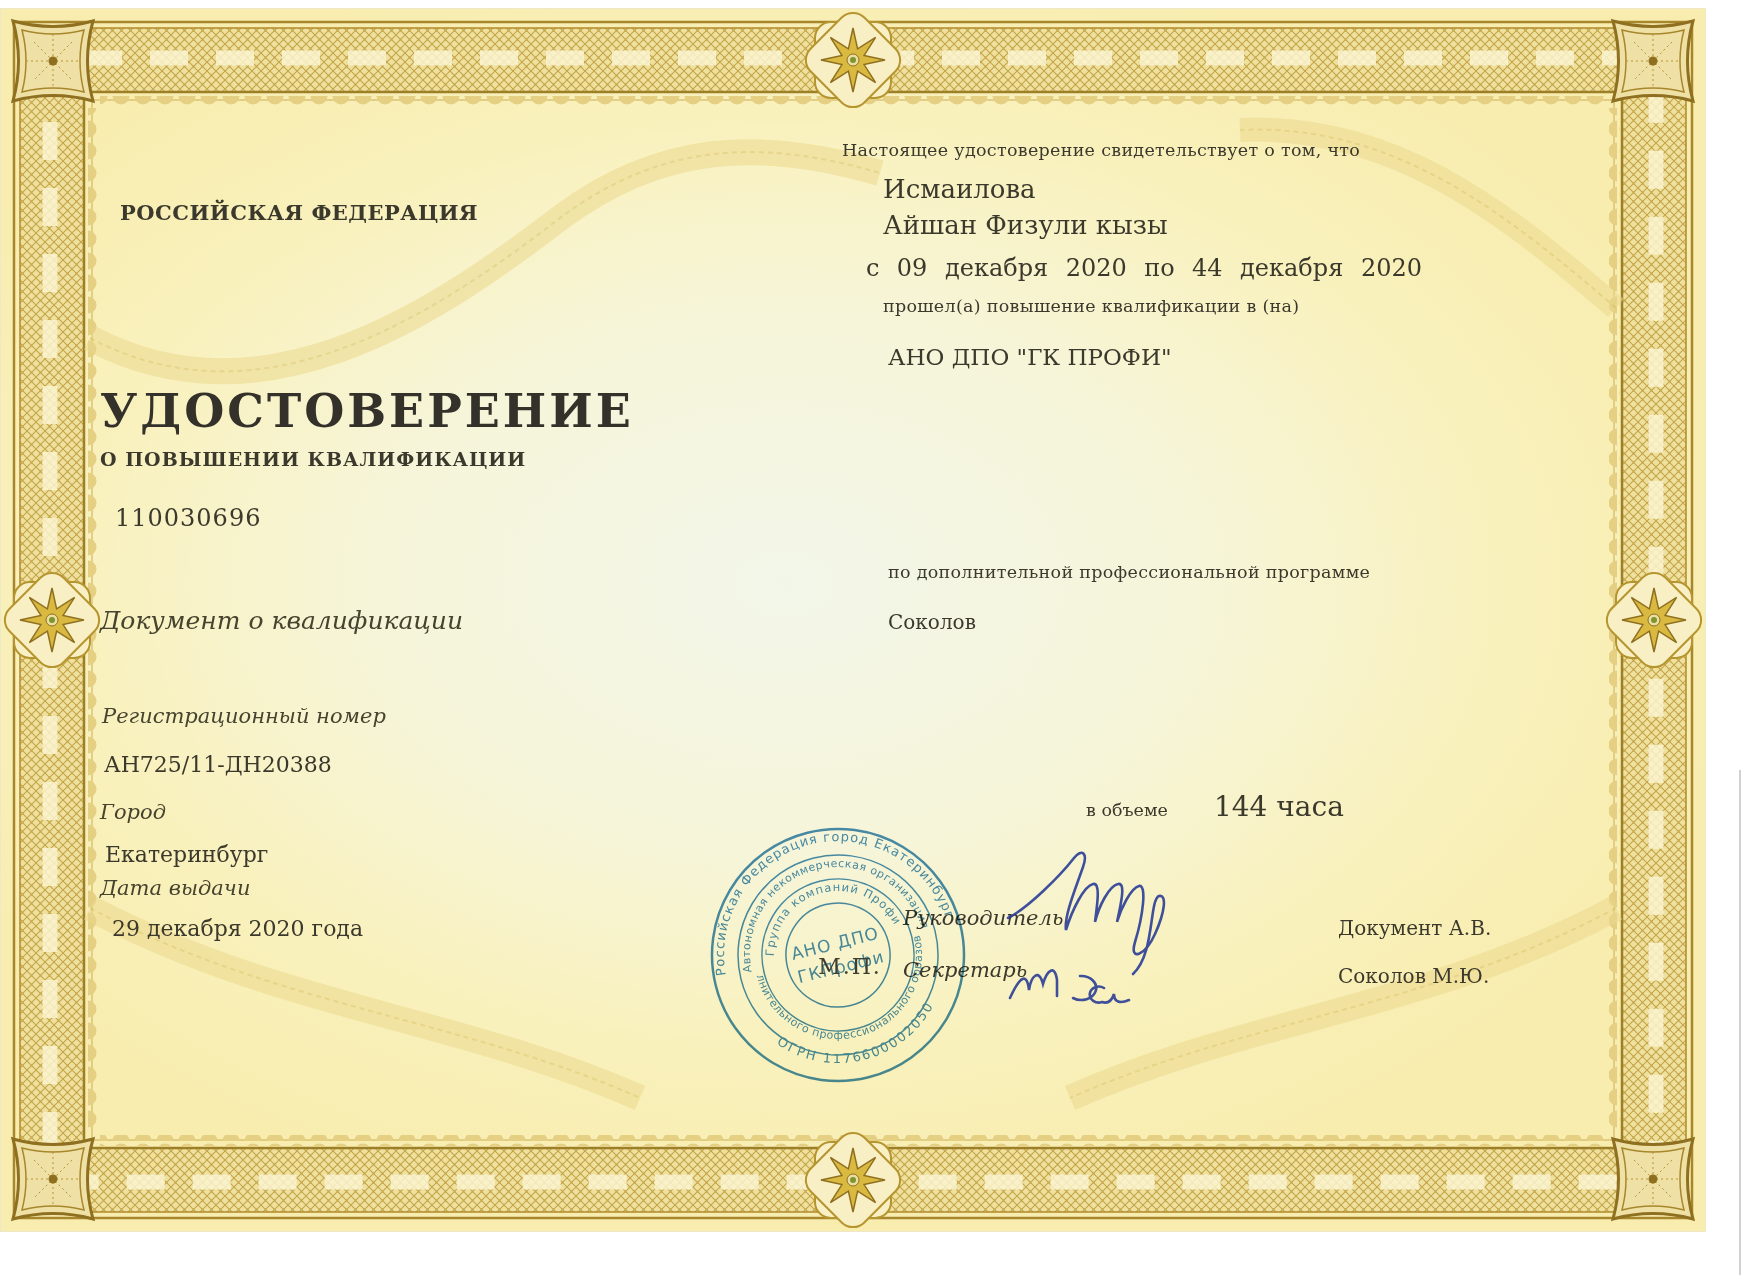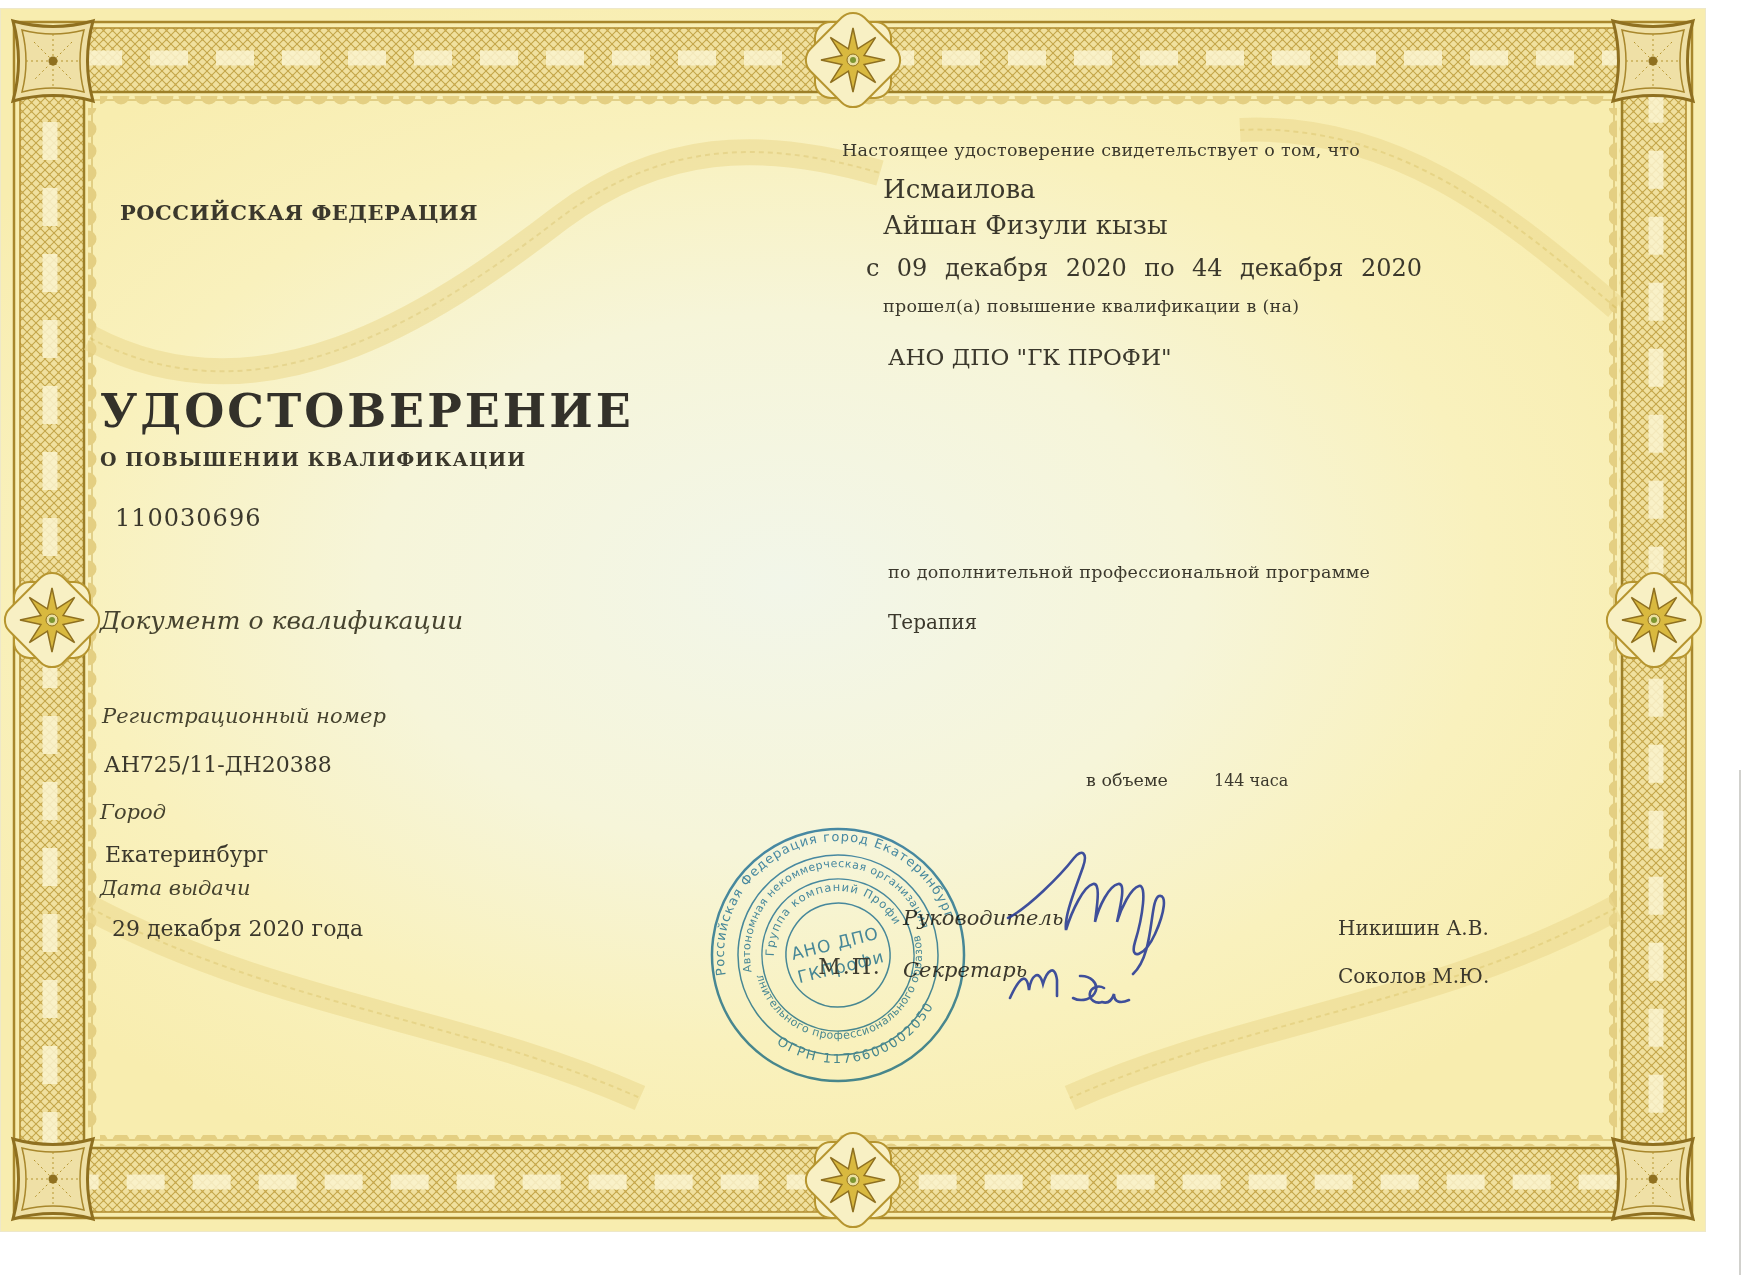--- a/index.html
+++ b/index.html
@@ -20,21 +20,21 @@
   .c-kind{font-size:25px;}
   .c-label{font-size:21px;}
   .c-val{font-size:22px;}
   .r-small{font-size:17.5px;letter-spacing:.3px;}
   .r-name{font-size:26px;}
   .r-dates{display:flex;justify-content:space-between;font-size:24px;word-spacing:10px;}
   .r-inst{font-size:23px;}
   .r-prog{font-size:20px;}
   .r-vol{display:flex;gap:46px;align-items:baseline;}
   .r-vol .lbl{font-size:17.5px;}
-  .r-vol .val{font-size:16px;}
+  .r-vol .val{font-size:28px;margin-top:20px;}
   .sig-label{font-size:21px;font-style:italic;text-align:left;}
   .sig-name{font-size:20px;text-align:left;}
   .stamp{position:absolute;left:700px;top:809px;width:276px;height:276px;z-index:4;
          mix-blend-mode:multiply;opacity:.88;}
   .sigs{position:absolute;left:1000px;top:838px;z-index:5;}
   .mp{position:absolute;left:800px;top:946px;width:100px;z-index:6;font-size:22px;
       letter-spacing:2px;color:#3f3c30;text-align:center;}
   .scan-line{position:absolute;left:1739px;top:770px;width:2px;height:505px;
              background:#c6c6c0;opacity:.8;z-index:2;}
 </style>
@@ -132,28 +132,28 @@
     <div class="txt r-name" style="left:883px;top:202px;width:560px;">Айшан Физули кызы</div>
     <div class="txt r-dates" style="left:866px;top:246px;width:556px;">
       <span>с</span>
       <span>09 декабря 2020</span>
       <span>по</span>
       <span>44 декабря 2020</span>
     </div>
     <div class="txt r-small" style="left:883px;top:288px;width:560px;">прошел(а) повышение квалификации в (на)</div>
     <div class="txt r-inst" style="left:888px;top:336px;width:560px;">АНО ДПО "ГК ПРОФИ"</div>
     <div class="txt r-small" style="left:888px;top:554px;width:560px;">по дополнительной профессиональной программе</div>
-    <div class="txt r-prog" style="left:888px;top:602px;width:560px;">Терапия</div>
+    <div class="txt r-prog" style="left:888px;top:602px;width:560px;">Соколов</div>
     <div class="txt r-vol" style="left:1086px;top:762px;">
       <span class="lbl">в объеме</span>
       <span class="val">144 часа</span>
     </div>
     <div class="txt sig-label" style="left:903px;top:898px;width:220px;">Руководитель</div>
     <div class="txt sig-label" style="left:903px;top:950px;width:220px;">Секретарь</div>
-    <div class="txt sig-name" style="left:1338px;top:908px;width:200px;">Никишин А.В.</div>
+    <div class="txt sig-name" style="left:1338px;top:908px;width:200px;">Документ А.В.</div>
     <div class="txt sig-name" style="left:1338px;top:956px;width:200px;">Соколов М.Ю.</div>
 
     <div class="mp">М.П.</div>
 
     <svg class="stamp" viewBox="0 0 276 276">
       <defs>
         <path id="arcOT" d="M 24,138 A 114,114 0 0 1 252,138"></path>
         <path id="arcOB" d="M 30,138 A 108,108 0 0 0 246,138"></path>
         <path id="arcMT" d="M 50,138 A 88,88 0 0 1 226,138"></path>
         <path id="arcMB" d="M 54,138 A 84,84 0 0 0 222,138"></path>

